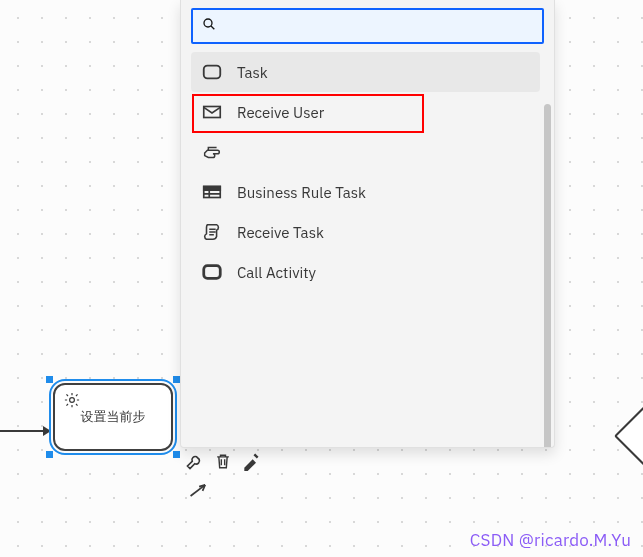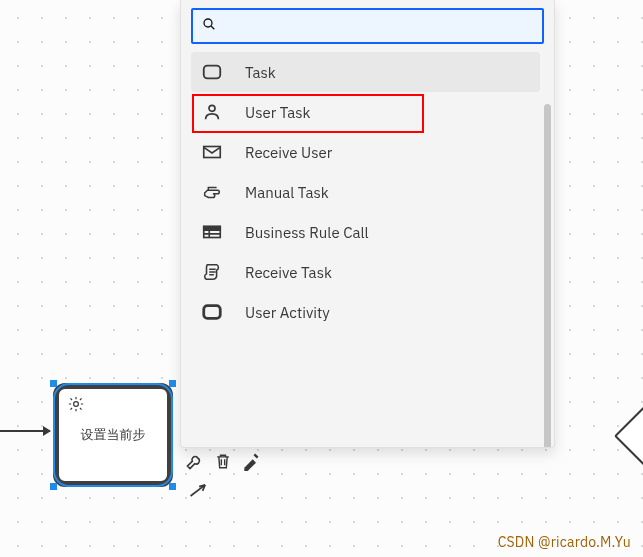--- a/index.html
+++ b/index.html
@@ -29,23 +29,23 @@
     border: 2px solid #393939;
     transform: rotate(45deg);
     background: #fff;
     border-radius: 2px;
   }
 
   
   .task-node {
     position: absolute;
     left: 53px; top: 383px;
-    width: 120px; height: 104px;
+    width: 120px; height: 68px;
     background: #fff;
-    border: 6px solid #404040;
+    border: 2px solid #404040;
     border-radius: 12px;
   }
   .task-node .sel {
     position: absolute; inset: -6px;
     border: 2px solid #1f8ceb;
     border-radius: 16px;
     pointer-events: none;
   }
   .task-node .handle {
     position: absolute; width: 7px; height: 7px; background: #1f8ceb;
@@ -126,21 +126,21 @@
     position: relative;
     flex: 1;
     padding: 0 14px 10px 10px;
     overflow: hidden;
   }
   .list {
     display: flex; flex-direction: column;
   }
   .item {
     display: flex; align-items: center;
-    gap: 22px;
+    gap: 14px;
     height: 40px;
     padding: 0 10px;
     border-radius: 4px;
     cursor: pointer;
     color: #393939;
   }
   .item.first {
     background: #e8e8e8;
   }
   .item .ic { width: 22px; height: 22px; flex: none; display: inline-flex; align-items:center; justify-content:center; }
@@ -161,22 +161,22 @@
     position: absolute;
     right: 3px; top: 52px;
     width: 7px; height: 348px;
     background: #c6c6c6;
     border-radius: 4px;
   }
 
   .watermark {
     position: absolute;
     right: 12px; bottom: 6px;
-    font-size: 14px;
-    color: #a16207;
+    font-size: 17px;
+    color: #8b5cf6;
     letter-spacing: 0.2px;
     user-select: none;
   }
   .watermark2 {
     position: absolute;
     right: 20px; bottom: 72px;
     font-size: 20px;
     color: rgba(180,180,180,0.35);
     letter-spacing: 1px;
     transform: rotate(0deg);
@@ -251,79 +251,69 @@
 
       <div class="item first">
         <span class="ic">
           <svg viewBox="0 0 24 24" fill="none" stroke="#393939" stroke-width="2">
               <rect x="3" y="5" width="18" height="14" rx="4"></rect>
             </svg>
         </span>
         <span class="txt">Task</span>
       </div>
 
-      <div class="item">
-        <span class="ic">
-          <svg viewBox="0 0 24 24" fill="none" stroke="#393939" stroke-width="1.8">
-              <circle cx="12" cy="8" r="3.3"></circle>
-              <path d="M5 20c0-4 3-6 7-6s7 2 7 6"></path>
-            </svg>
-        </span>
-        <span class="txt">User Task</span>
-      </div>
 
 
       <div class="item">
         <span class="ic">
           <svg viewBox="0 0 24 24" fill="none" stroke="#393939" stroke-width="1.8">
               <rect x="3" y="6" width="18" height="12"></rect>
               <path d="M3 7l9 6 9-6"></path>
             </svg>
         </span>
         <span class="txt">Receive User</span>
       </div>
 
       <div class="item">
         <span class="ic">
           <svg viewBox="0 0 24 24" fill="none" stroke="#393939" stroke-width="1.6">
               <path d="M4 13l3-3h11a2 2 0 0 1 0 4h-5a2 2 0 0 1 0 4H8l-4-2v-3z"></path>
               <path d="M8 10V7h9"></path>
             </svg>
         </span>
-        <span class="txt">Manual Task</span>
       </div>
 
       <div class="item">
         <span class="ic">
           <svg viewBox="0 0 24 24" fill="none" stroke="#393939" stroke-width="1.8">
               <rect x="3" y="6" width="18" height="12"></rect>
               <path d="M3 10h18M3 14h18M9 6v12"></path>
               <rect x="3" y="6" width="18" height="4" fill="#393939"></rect>
             </svg>
         </span>
-        <span class="txt">Business Rule Call</span>
+        <span class="txt">Business Rule Task</span>
       </div>
 
       <div class="item">
         <span class="ic">
           <svg viewBox="0 0 24 24" fill="none" stroke="#393939" stroke-width="1.7">
               <path d="M7 4h10c0 0 2 1 2 3s-2 3-2 3v7c0 0-1 3-4 3H6c0 0-2-1-2-3s2-3 2-3V7c0-2 1-3 1-3z"></path>
               <path d="M9 9h7M9 12h7M9 15h5"></path>
             </svg>
         </span>
         <span class="txt">Receive Task</span>
       </div>
 
       <div class="item">
         <span class="ic">
           <svg viewBox="0 0 24 24" fill="none" stroke="#393939" stroke-width="3">
               <rect x="3" y="5" width="18" height="14" rx="4"></rect>
             </svg>
         </span>
-        <span class="txt">User Activity</span>
+        <span class="txt">Call Activity</span>
       </div>
 
 
     </div>
 
     <div class="highlight-box"></div>
     <div class="scrollbar"></div>
   </div>
 </div>
 

